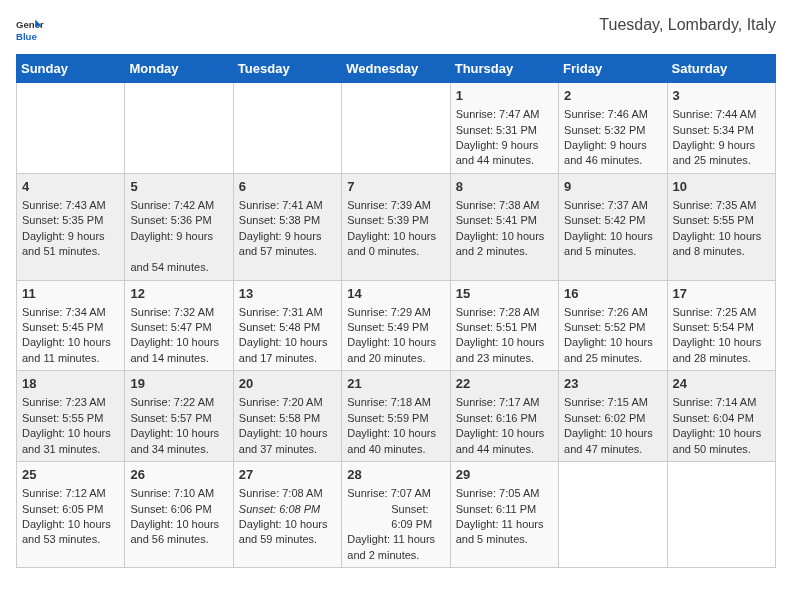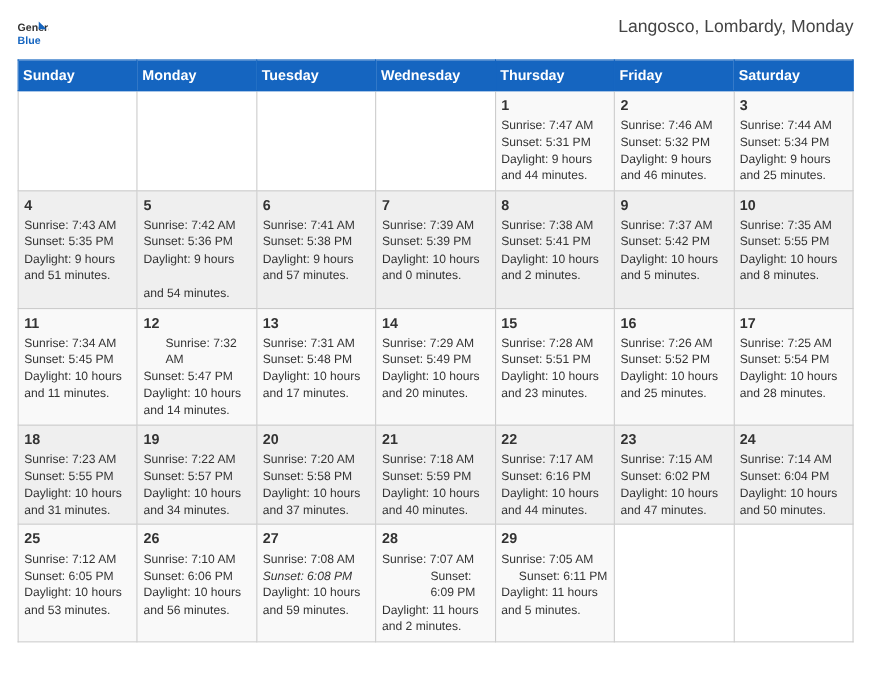--- a/index.html
+++ b/index.html
@@ -82,21 +82,21 @@
 
 <div class="header-area">
   <div class="logo">
     <svg class="logo-icon" viewBox="0 0 32 32">
       <text x="0" y="14" font-size="11" font-weight="bold" fill="#333">General</text>
       <text x="0" y="27" font-size="11" font-weight="bold" fill="#1565c0">Blue</text>
       <polygon points="22,4 30,12 22,12" fill="#1565c0"></polygon>
     </svg>
   </div>
   <div class="title-area">
-    <div class="location">Langosco, Lombardy, Monday</div>
+    <div class="location">Tuesday, Lombardy, Italy</div>
   </div>
 </div>
 
 <table class="calendar">
   <thead>
     <tr id="header-row">
     <th>Sunday</th>
         <th>Monday</th>
         <th>Tuesday</th>
         <th>Wednesday</th>
@@ -187,21 +187,21 @@
       <tr>
         <td>
           <span class="day-num">11</span>
           <span style="display: block;">Sunrise: 7:34 AM</span>
           <span style="display: block;">Sunset: 5:45 PM</span>
           <span style="display: block;">Daylight: 10 hours</span>
           <span style="display: block;">and 11 minutes.</span>
         </td>
         <td>
           <span class="day-num">12</span>
-          <span style="display: block; margin-left: 20px;">Sunrise: 7:32 AM</span>
+          <span style="display: block;">Sunrise: 7:32 AM</span>
           <span style="display: block;">Sunset: 5:47 PM</span>
           <span style="display: block;">Daylight: 10 hours</span>
           <span style="display: block;">and 14 minutes.</span>
         </td>
         <td>
           <span class="day-num">13</span>
           <span style="display: block;">Sunrise: 7:31 AM</span>
           <span style="display: block;">Sunset: 5:48 PM</span>
           <span style="display: block;">Daylight: 10 hours</span>
           <span style="display: block;">and 17 minutes.</span>
@@ -311,21 +311,21 @@
         <td>
           <span class="day-num">28</span>
           <span style="display: block;">Sunrise: 7:07 AM</span>
           <span style="display: block; margin-left: 44px;">Sunset: 6:09 PM</span>
           <span style="display: block;">Daylight: 11 hours</span>
           <span style="display: block;">and 2 minutes.</span>
         </td>
         <td>
           <span class="day-num">29</span>
           <span style="display: block;">Sunrise: 7:05 AM</span>
-          <span style="display: block; margin-left: 16px;">Sunset: 6:11 PM</span>
+          <span style="display: block;">Sunset: 6:11 PM</span>
           <span style="display: block;">Daylight: 11 hours</span>
           <span style="display: block;">and 5 minutes.</span>
         </td>
         <td class="empty-cell"></td>
         <td class="empty-cell"></td>
       </tr>
     </tbody>
 </table>
 
 </body></html>

